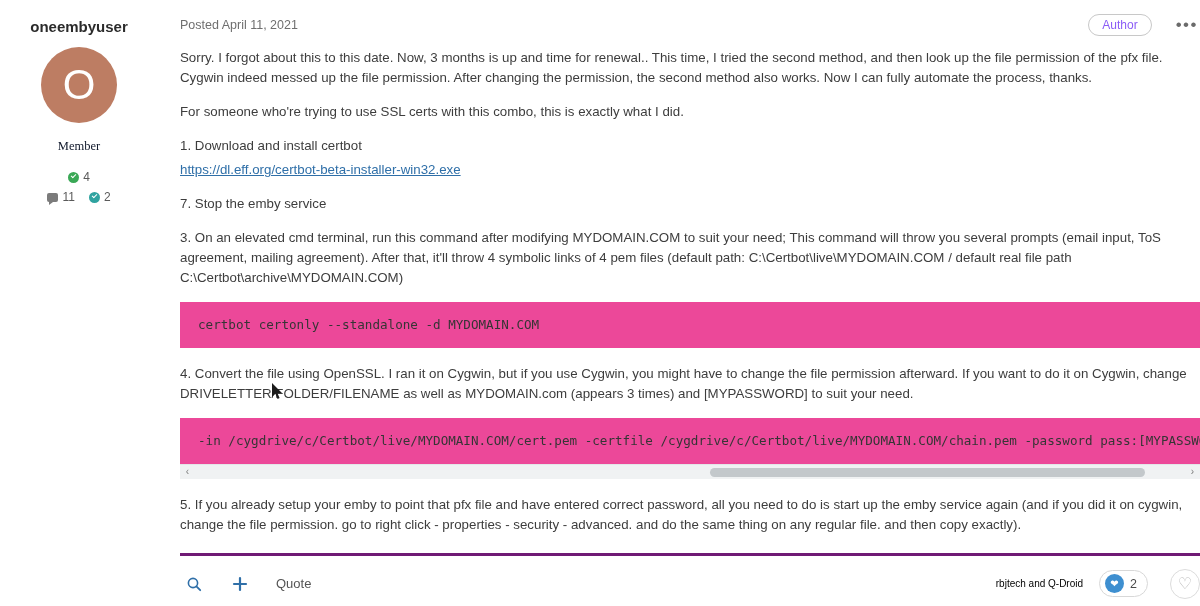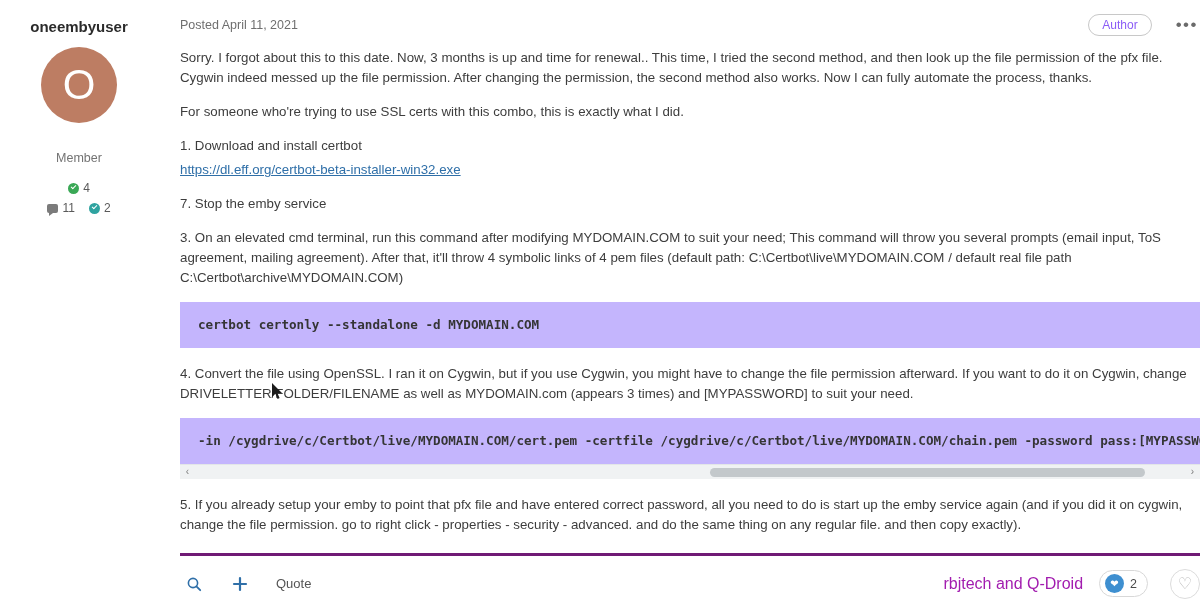--- a/index.html
+++ b/index.html
@@ -43,23 +43,24 @@
     background: #bd7d63;
     margin: 0 auto;
     color: #ffffff;
     font-size: 42px;
     line-height: 76px;
     font-weight: normal;
     text-align: center;
     letter-spacing: 0;
   }
   .member-label {
-    margin-top: 28px;
+    margin-top: 16px;
     font-size: 12.5px;
-    color: #737373;
+    color: #0f172a;
+    font-family: Liberation Serif, serif;
   }
   .stats {
     margin-top: 14px;
     font-size: 12px;
     color: #5a5a5a;
     line-height: 18px;
   }
   .stat-row {
     display: flex;
     justify-content: center;
@@ -155,31 +156,30 @@
   a.link {
     color: #2f6fa8;
     text-decoration: underline;
     font-size: 13.3px;
     line-height: 20px;
     word-break: break-all;
   }
   .link-wrap { margin: 0 0 14px 0; }
 
   pre.code {
-    background: #c4b5fd;
+    background: #ec4899;
     border: none;
     margin: 0 0 16px 0;
     padding: 14px 18px;
     font-family: "DejaVu Sans Mono", monospace;
     font-size: 12.6px;
     line-height: 18px;
     color: #353535;
     overflow: hidden;
     white-space: pre;
-    font-weight: bold;
   }
   .code-block-scroll {
     background: #f6f8f9;
     margin: 0 0 0 0;
   }
   .code-block-scroll pre.code { margin-bottom: 0; }
   .hscroll {
     height: 15px;
     background: #f0f2f3;
     border-top: 1px solid #e3e6e8;
@@ -234,22 +234,22 @@
     padding: 0;
   }
   .quote-btn {
     font-size: 13px;
     color: #555;
     cursor: pointer;
     margin-left: 4px;
   }
   .spacer { flex: 1 1 auto; }
   .likers {
-    font-size: 16px;
-    color: #a21caf;
+    font-size: 10px;
+    color: #000000;
     margin-right: 10px;
   }
   .like-count-pill {
     display: inline-flex;
     align-items: center;
     gap: 6px;
     border: 1px solid #d8d8d8;
     border-radius: 16px;
     padding: 3px 10px 3px 5px;
     background: #fff;

